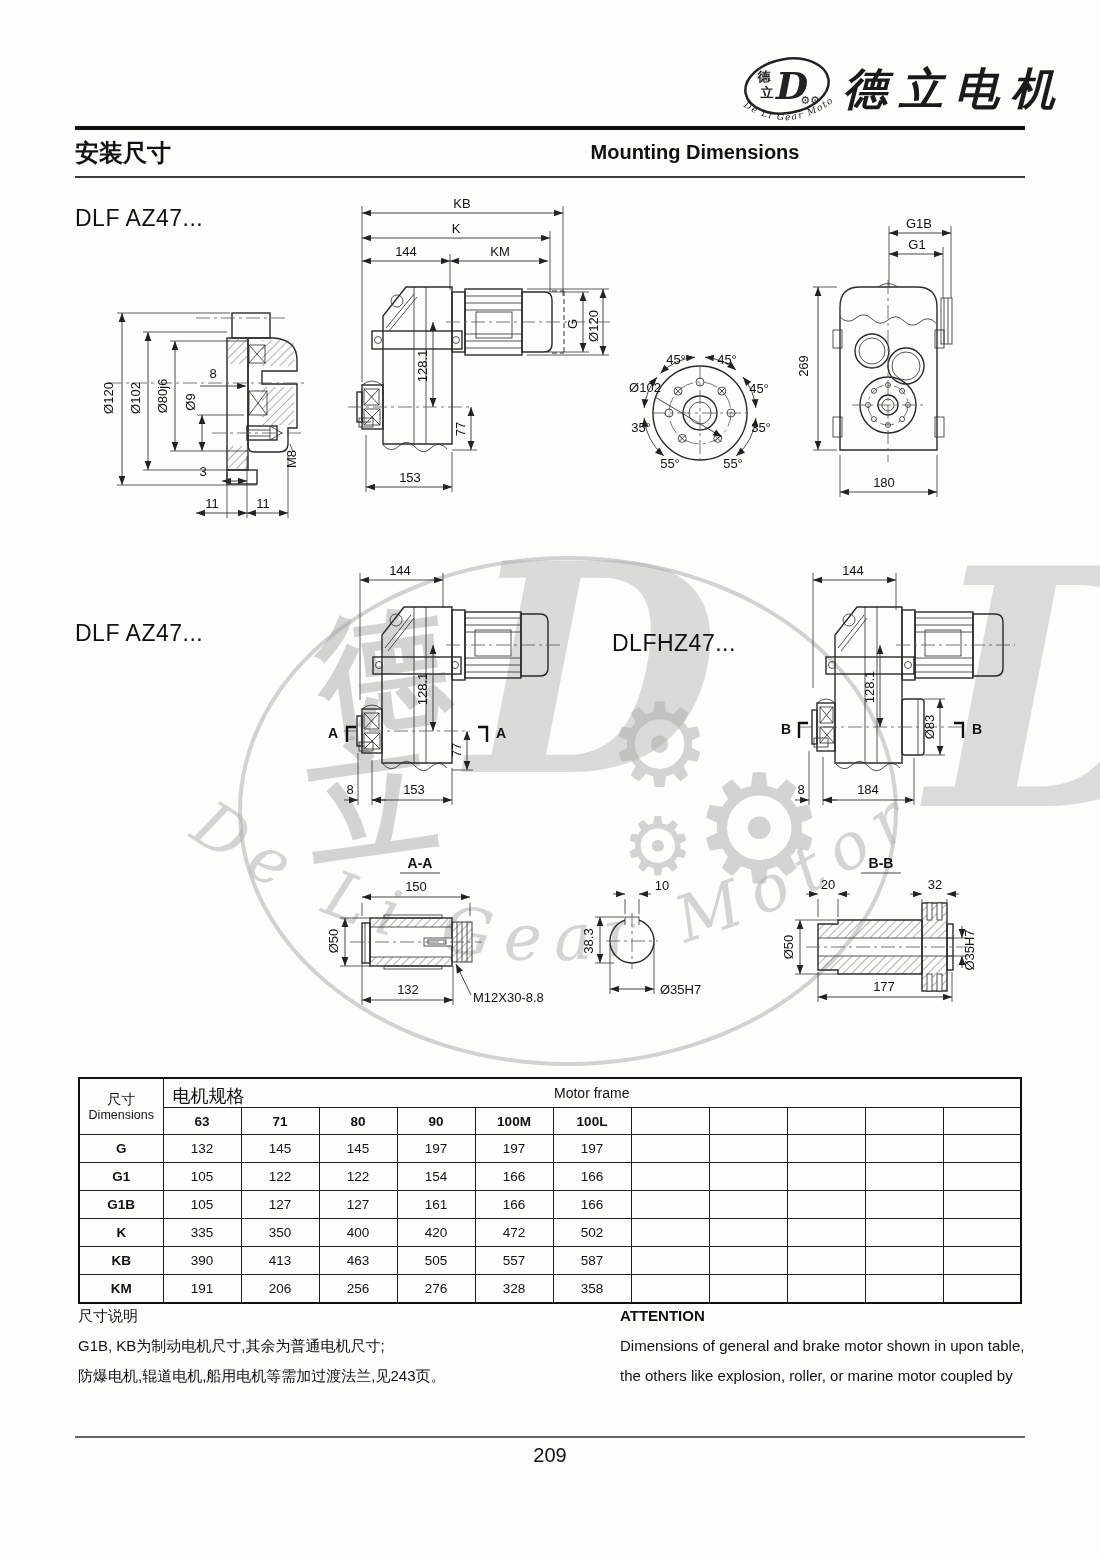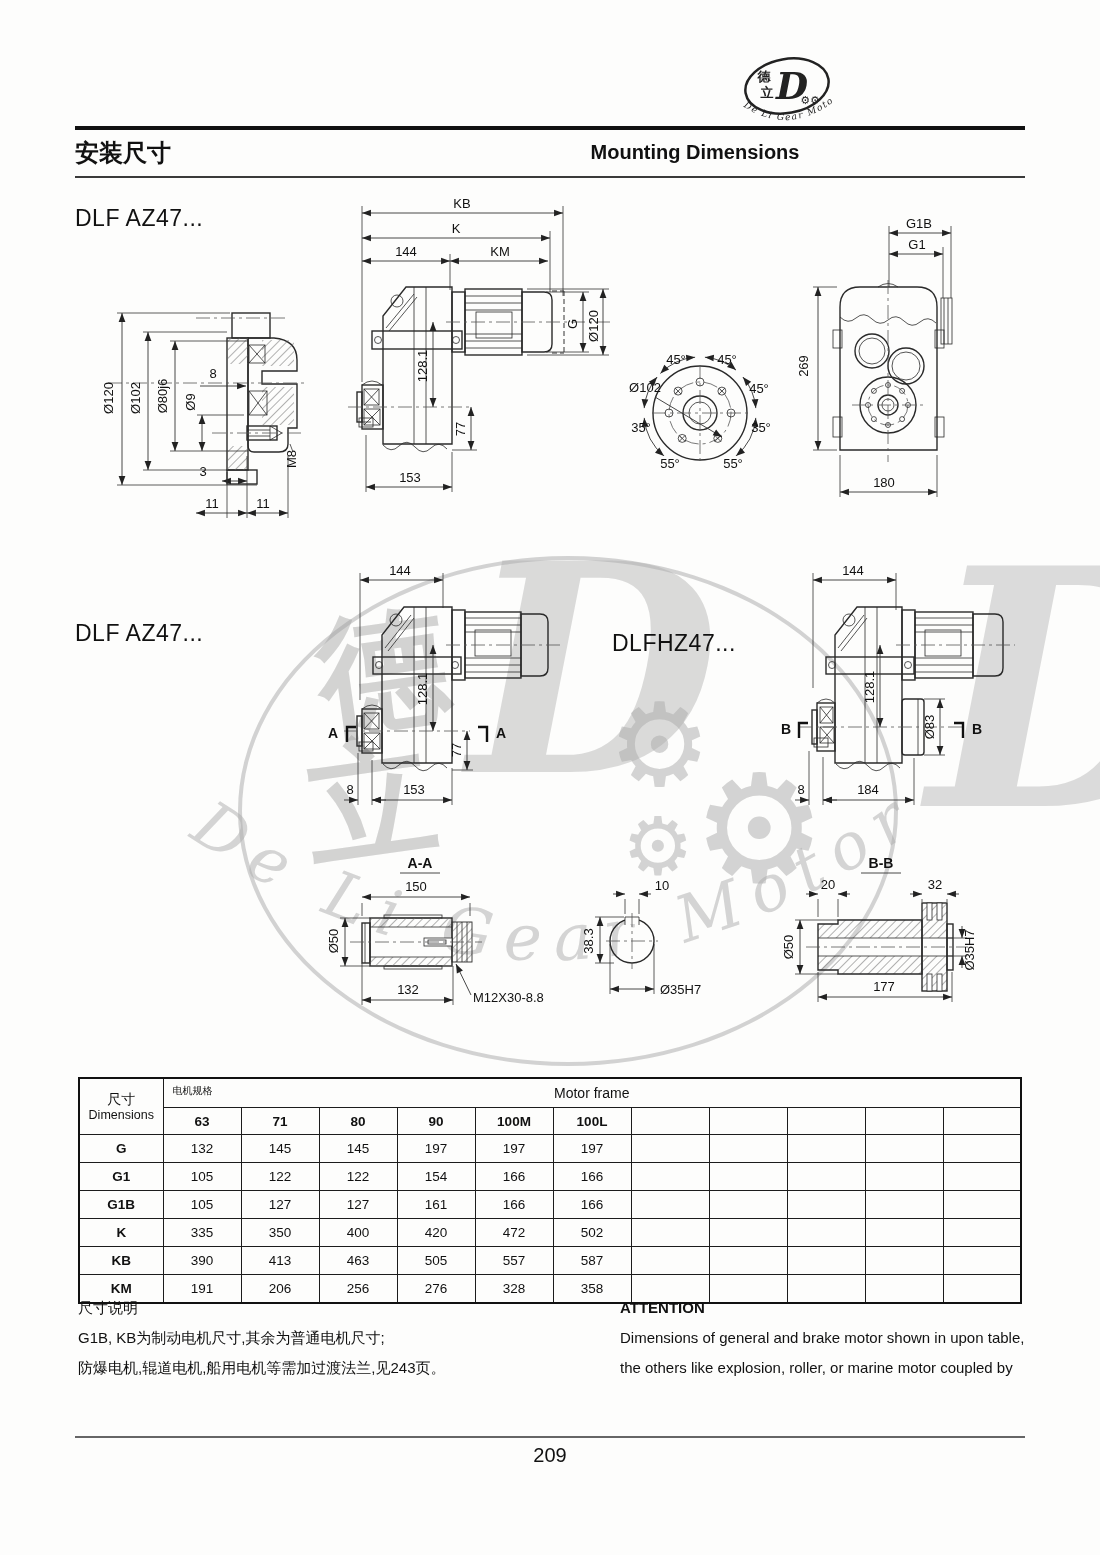--- a/index.html
+++ b/index.html
@@ -40,27 +40,27 @@
   table.dims{position:absolute;left:78px;top:1077px;width:944px;border-collapse:collapse;table-layout:fixed;z-index:2;background:transparent;}
   table.dims th,table.dims td{border:1.3px solid #1c1c1c;text-align:center;vertical-align:middle;
       font-size:13.5px;padding:0;height:27px;}
   table.dims{border:2px solid #111;}
   table.dims col.cw1{width:84px;}
   tr.hr1 th{height:28px;}
   tr.hr2 th{height:26px;font-weight:bold;}
   th.corner div{line-height:16px;font-weight:normal;font-size:14px;}
   th.corner .dimsub{font-size:12.5px;}
   th.grp{position:relative;font-weight:normal;}
-  .grpcn{position:absolute;left:9px;top:5px;font-size:10px;}
+  .grpcn{position:absolute;left:9px;top:5px;font-size:18px;}
   .grpen{font-size:14px;}
   tbody th{font-weight:bold;}
   tbody td{font-weight:normal;}
   
   .notes{position:absolute;top:1293px;z-index:2;font-size:15px;line-height:30px;}
-  .notes .nt{font-weight:normal;}
+  .notes .nt{font-weight:normal;margin-top:8px;}
   .notes-cn{left:78px;width:480px;}
   .notes-en{left:620px;width:430px;}
   .notes-en .nt{font-weight:bold;}
   .rule3{position:absolute;left:75px;top:1436px;width:950px;height:2px;background:#666;}
   .pageno{position:absolute;left:550px;top:1444px;transform:translateX(-50%);font-size:20px;}
 </style>
 </head>
 <body>
 
 <div class="page">
@@ -86,20 +86,21 @@
     <svg width="112" height="86" viewBox="0 0 112 86">
       <ellipse cx="55" cy="38" rx="42" ry="27" fill="none" stroke="#222" stroke-width="2.5" transform="rotate(-10 55 38)"></ellipse>
       <text x="32" y="33" style="font:bold 13px 'DejaVu Serif',serif;fill:#222;text-anchor:middle;">德</text>
       <text x="35" y="49" style="font:bold 13px 'DejaVu Serif',serif;fill:#222;text-anchor:middle;">立</text>
       <text x="60" y="51" style="font:bold italic 37px 'DejaVu Serif',serif;fill:#222;text-anchor:middle;">D</text>
       <text x="78" y="56" style="font:11px 'DejaVu Sans',sans-serif;fill:#222;text-anchor:middle;">⚙⚙</text>
       <path id="lgarc" d="M8,56 Q55,90 104,52" fill="none"></path>
       <text style="font:italic 9px 'DejaVu Serif',serif;fill:#222;letter-spacing:1.5px;"><textPath href="#lgarc" startOffset="4">De Li Gear Motor</textPath></text>
     </svg>
   </div>
+  <div class="company-name">德立电机</div>
   <div class="rule1"></div>
 
   <div class="title-cn">安装尺寸</div>
   <div class="title-en">Mounting Dimensions</div>
   <div class="rule2"></div>
 
   <div class="fig-label" style="left:75px;top:205px;z-index:2;">DLF AZ47...</div>
   <div class="fig-label" style="left:75px;top:620px;z-index:2;">DLF AZ47...</div>
   <div class="fig-label" style="left:612px;top:630px;z-index:2;">DLFHZ47...</div>
 

